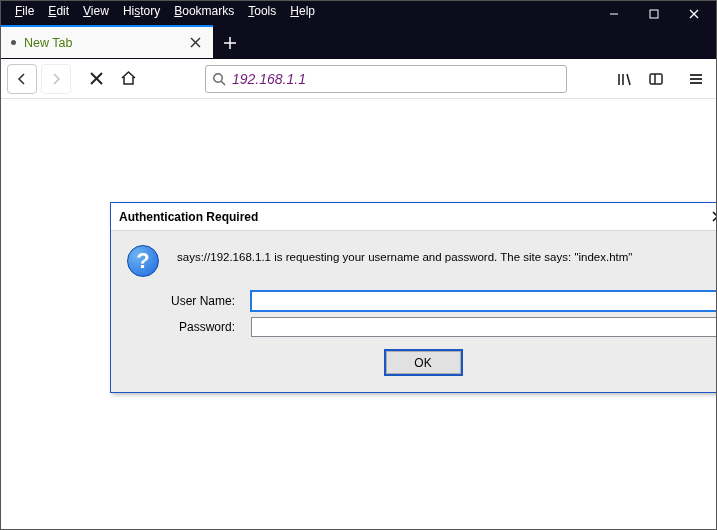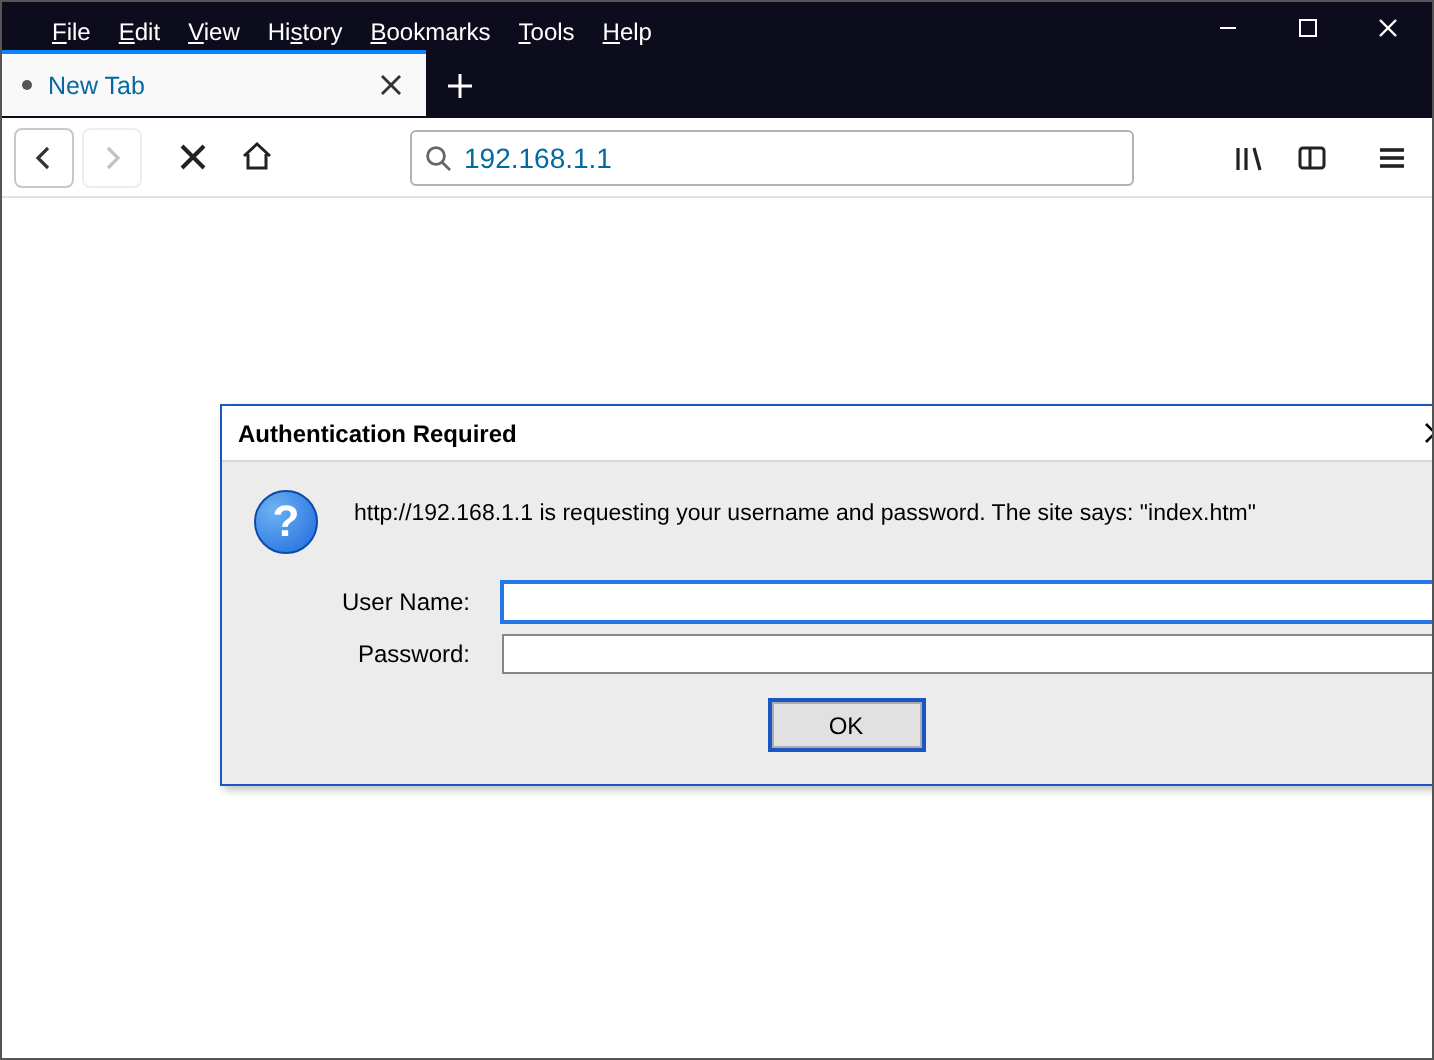--- a/index.html
+++ b/index.html
@@ -1,39 +1,39 @@
 <!DOCTYPE html>
 <html><head>
 <meta charset="utf-8">
 <style>
   * { box-sizing: border-box; margin: 0; padding: 0; font-family: "Segoe UI", Tahoma, sans-serif; }
   body { width: 717px; height: 530px; border: 1px solid #555; background: #fff; position: relative; overflow: hidden; font-size: 12px; }
 
-  .menubar { height: 25px; background: #0c0c1c; display: flex; align-items: flex-end; padding: 0 18px; color: #fff; }
+  .menubar { height: 25px; background: #0c0c1c; display: flex; align-items: flex-start; padding: 0 7px; color: #fff; }
   .menu-item { padding: 3px 7px; font-size: 12px; cursor: default; }
   .menu-item u { text-decoration: underline; }
 
   .titlebtns { position: absolute; right: 2px; top: 2px; display: flex; }
   .titlebtn { width: 40px; height: 22px; color: #fff; font-size: 12px; display:flex; align-items:center; justify-content:center; }
 
   .tabbar { height: 33px; background: #0c0c1c; display: flex; align-items: flex-end; border-bottom: 1px solid #0c0c1c; }
   .tab { background: #f9f9fa; height: 33px; width: 212px; display: flex; align-items: center; padding: 0 10px; border-top: 2px solid #0a84ff; position: relative; }
   .tab-dot { width: 5px; height: 5px; background: #555; border-radius: 50%; margin-right: 8px; }
-  .tab-title { flex: 1; color: #0369a1; font-size: 12.5px; }
+  .tab-title { flex: 1; color: #4d7c0f; font-size: 12.5px; }
   .tab-close { color: #222; font-size: 14px; padding: 2px; }
   .newtab-btn { width: 30px; height: 30px; display:flex; align-items:center; justify-content:center; color: #fff; font-size: 18px; margin-left: 2px; }
 
   .navbar { height: 40px; background: #fff; border-bottom: 1px solid #e1e1e2; display: flex; align-items: center; padding: 4px 6px; gap: 2px; }
   .navbtn { width: 30px; height: 30px; display:flex; align-items:center; justify-content:center; border-radius:2px; }
   .nav-arrow { width:30px; height:30px; border:1px solid #c8c8c8; border-radius: 4px; display:flex; align-items:center; justify-content:center; margin-right:2px;}
   .nav-arrow.disabled { opacity: 0.5; border-color: #ddd; }
 
   .urlbar { flex: 0 0 362px; margin-left: 60px; height: 28px; border: 1px solid #b1b1b3; border-radius: 3px; display: flex; align-items: center; padding: 0 6px; background: #fff; }
   .urlbar .search-icon { color: #5a5a5a; margin-right: 6px; }
-  .urlbar-input { border: none; outline: none; flex: 1; font-size: 14px; color: #0369a1; background: transparent; }
+  .urlbar-input { border: none; outline: none; flex: 1; font-size: 14px; color: #701a75; background: transparent; font-style: italic; }
 
   .right-icons { margin-left: auto; display: flex; align-items: center; gap: 4px; }
   .right-icons .ic { width: 28px; height: 28px; display:flex; align-items:center; justify-content:center; }
 
   .page { background: #fff; height: calc(100% - 98px); }
 
   
   .dialog { position: absolute; left: 109px; top: 201px; width: 626px; background: #ececec; border: 1px solid #1a56c4; box-shadow: 2px 2px 4px rgba(0,0,0,0.25); }
   .dialog-titlebar { background: #fff; height: 28px; display: flex; align-items: center; padding: 0 8px; border-bottom: 1px solid #d8d8d8; }
   .dialog-title { font-size: 12px; font-weight: bold; color: #000; flex: 1; }
@@ -170,21 +170,21 @@
     <div class="dialog-close">
       <svg width="11" height="11">
           <line x1="1" y1="1" x2="10" y2="10" stroke="#000" stroke-width="1.3"></line>
           <line x1="10" y1="1" x2="1" y2="10" stroke="#000" stroke-width="1.3"></line>
         </svg>
     </div>
   </div>
   <div class="dialog-body">
     <div class="msg-row">
       <div class="q-icon">?</div>
-      <div class="msg-text">http://192.168.1.1 is requesting your username and password. The site says: "index.htm"</div>
+      <div class="msg-text">says://192.168.1.1 is requesting your username and password. The site says: "index.htm"</div>
     </div>
     <div class="form-row">
       <div class="form-label">User Name:</div>
       <input class="form-input focused" value="" style="">
     </div>
     <div class="form-row">
       <div class="form-label">Password:</div>
       <input class="form-input" type="password" value="" style="">
     </div>
     <div class="button-row">

